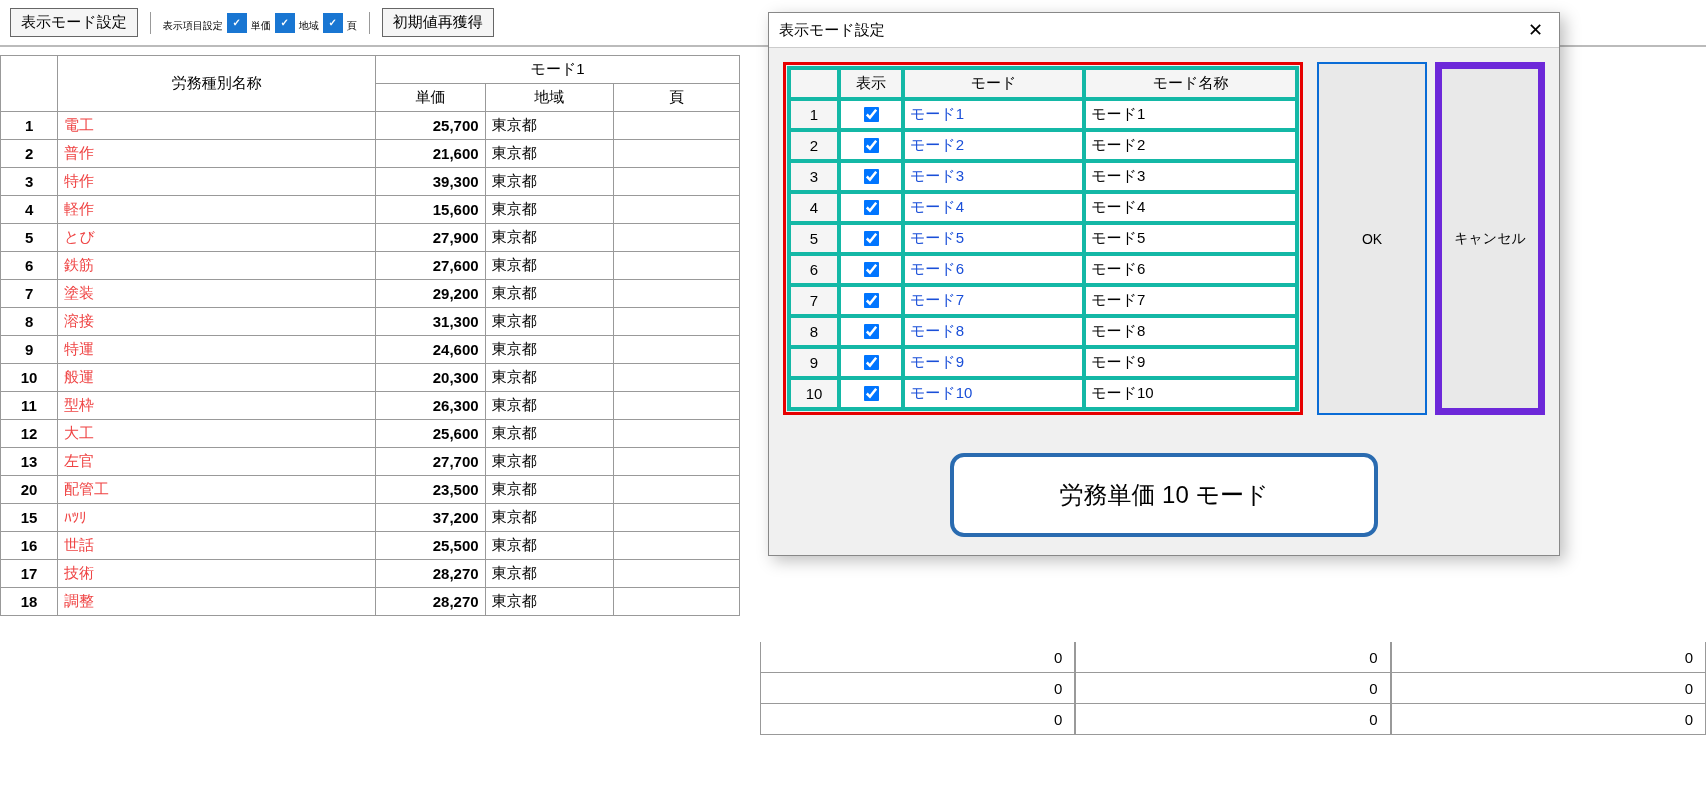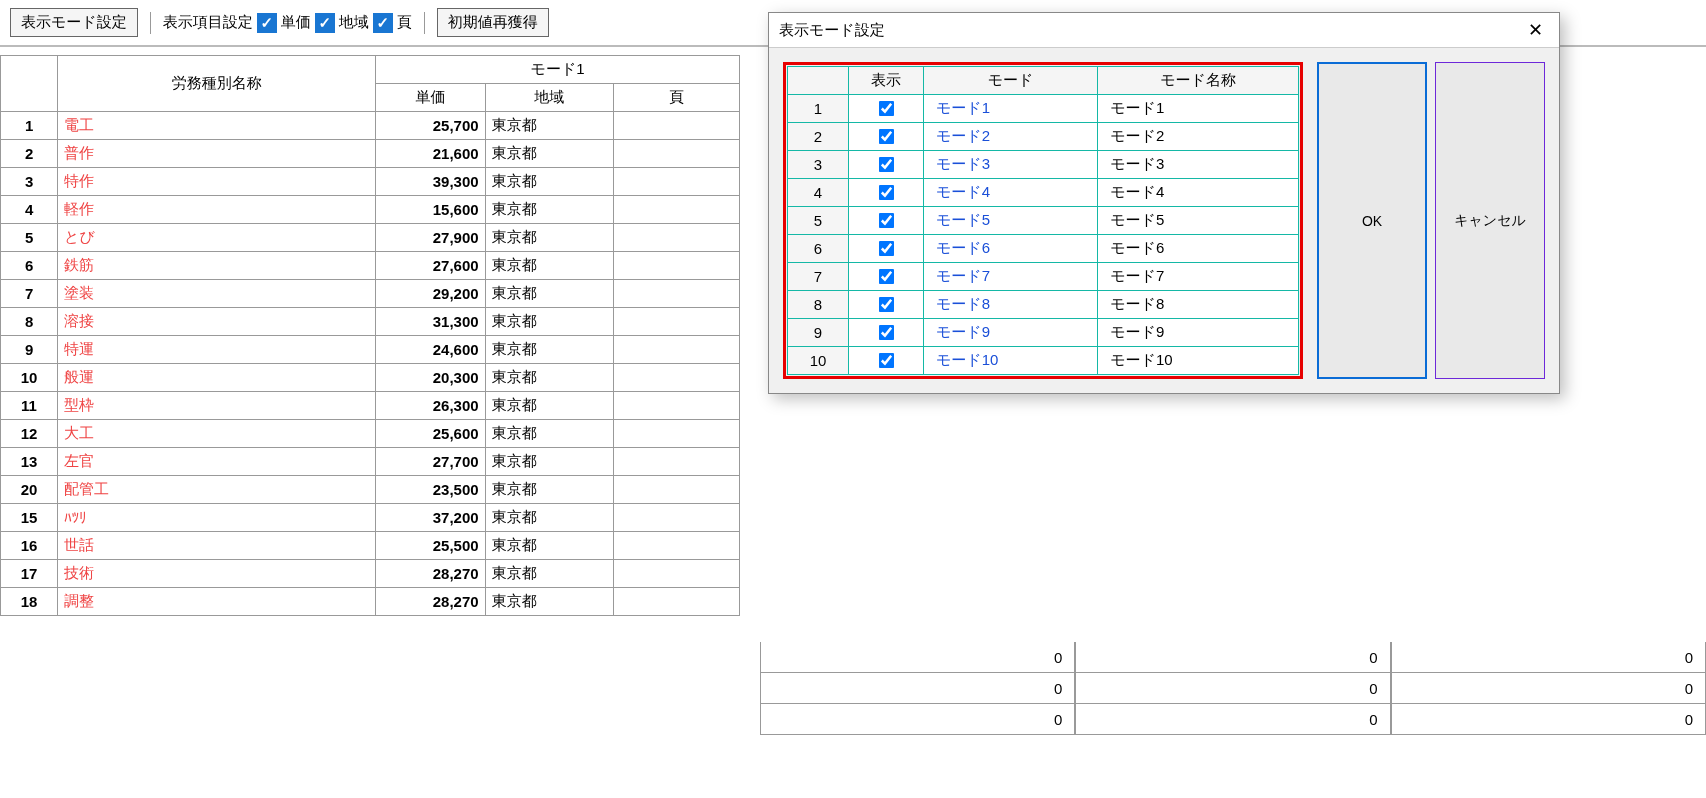--- a/index.html
+++ b/index.html
@@ -24,23 +24,23 @@
     font-size: 15px;
     cursor: pointer;
   }
   .vsep {
     width: 1px;
     height: 22px;
     background: #999;
   }
   .cb-group {
     display: flex;
-    align-items: flex-start;
+    align-items: flex-end;
     gap: 4px;
-    font-size: 15px;
+    font-size: 10px;
   }
   .cb {
     width: 20px;
     height: 20px;
     background: #1976d2;
     display: inline-flex;
     align-items: center;
     justify-content: center;
     color: #fff;
     font-weight: bold;
@@ -139,22 +139,22 @@
     border: 3px solid #e60000;
     padding: 1px;
     flex: 1;
   }
   table.mode {
     border-collapse: collapse;
     width: 100%;
     background: #fff;
   }
   table.mode th, table.mode td {
-    border: 1px solid #14b8a6;
-    padding: 4px 12px;
+    border: 4px solid #14b8a6;
+    padding: 4px 5px;
     font-size: 15px;
     text-align: left;
   }
   table.mode th {
     background: #f5f5f5;
     text-align: center;
     font-weight: normal;
   }
   .mode-rownum { width: 36px; text-align: center !important; background:#f5f5f5 !important; }
   .disp-col { width: 50px; text-align: center !important; }
@@ -171,21 +171,21 @@
     padding: 4px 0;
     background: #e9e9e9;
     border: 2px solid #0a6cd6;
     cursor: pointer;
     font-size: 14px;
   }
   .cancelbtn {
     width: 110px;
     padding: 4px 0;
     background: #e9e9e9;
-    border: 1px solid #6d28d9;
+    border: 7px solid #6d28d9;
     cursor: pointer;
     font-size: 14px;
   }
 
   .callout {
     margin: 24px auto 18px;
     width: 400px;
     border: 4px solid #2a6bb0;
     border-radius: 14px;
     background: #fff;
@@ -454,13 +454,14 @@
               <td>モード10</td>
             </tr>
           </tbody>
       </table>
     </div>
     <div class="dlg-btns">
       <button class="okbtn">OK</button>
       <button class="cancelbtn">キャンセル</button>
     </div>
   </div>
+  <div class="callout">労務単価 10 モード</div>
 </div>
 
 </body></html>

